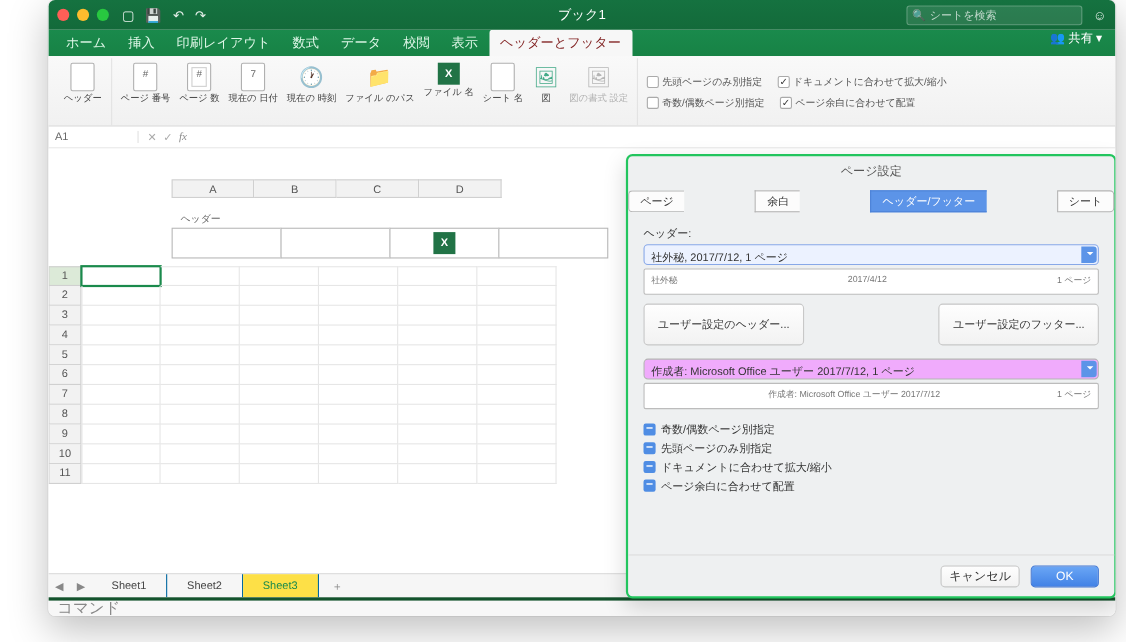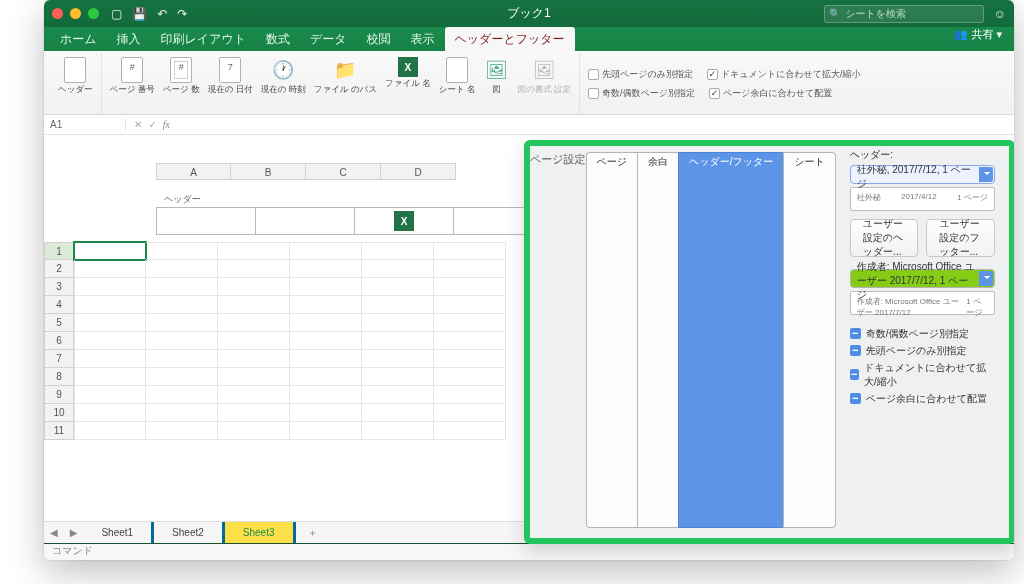--- a/index.html
+++ b/index.html
@@ -41,28 +41,28 @@
 .row-hdrs .rh{width:30px;height:18px;border:1px solid #d0d0d0;border-top:none;background:#f2f2f2;text-align:center;font-size:10px;color:#555;line-height:18px}
 .row-hdrs .rh:first-child{border-top:1px solid #d0d0d0;background:#dcead8}
 .cells{position:absolute;left:30px;top:107px}
 .cells .row{display:flex}
 .cells .cell{width:72px;height:18px;border-right:1px solid #e6e6e6;border-bottom:1px solid #e6e6e6}
 .cells .row:first-child .cell{border-top:1px solid #e6e6e6}
 .cells .row .cell:first-child{border-left:1px solid #e6e6e6}
 .cells .row:first-child .cell:first-child{outline:2px solid #1a8a4c;outline-offset:-1px}
 .sheet-tabs{height:22px;border-top:1px solid #ddd;background:#f6f6f6;display:flex;align-items:center;font-size:10px;color:#444}
 .st-nav{padding:0 6px;color:#888}
-.st-tab{padding:0 18px;height:100%;display:flex;align-items:center;border-right:3px solid #0369a1;cursor:pointer}
+.st-tab{padding:0 18px;height:100%;display:flex;align-items:center;border-right:1px solid #0369a1;cursor:pointer}
 .st-tab.active{background:#fde047;color:#1a8a4c}
 .st-add{padding:0 12px;color:#888}
-.status{height:17px;border-top:1px solid #14532d;background:#f7f7f7;font-size:10px;color:#888;padding:0 8px;display:flex;align-items:flex-start}
-
-.dlg{position:absolute;top:140px;right:-1px;width:491px;height:404px;background:#eef0f1;border:6px solid #22c55e;border-radius:6px;box-shadow:0 8px 20px rgba(0,0,0,.15);display:flex;flex-direction:row;font-size:11px;color:#333;z-index:5}
+.status{height:17px;border-top:3px solid #14532d;background:#f7f7f7;font-size:14px;color:#888;padding:0 8px;display:flex;align-items:center}
+
+.dlg{position:absolute;top:140px;right:-1px;width:446px;height:404px;background:#eef0f1;border:2px solid #22c55e;border-radius:6px;box-shadow:0 8px 20px rgba(0,0,0,.15);display:flex;flex-direction:column;font-size:11px;color:#333;z-index:5}
 .dlg-title{text-align:center;font-size:11px;color:#555;padding:6px 0 4px}
-.dlg-tabs{display:flex;justify-content:center;padding:6px 0 10px}
+.dlg-tabs{display:flex;justify-content:space-between;padding:6px 0 10px}
 .dlg-tabs .seg{border:1px solid #b4b4b4;border-right:none;background:#fcfcfc;padding:2px 10px;font-size:10px;color:#333;cursor:pointer}
 .dlg-tabs .seg:first-child{border-radius:4px 0 0 4px}
 .dlg-tabs .seg:last-child{border-right:1px solid #b4b4b4;border-radius:0 4px 4px 0}
 .dlg-tabs .seg.on{background:#5c94e8;border-color:#4c82d8;color:#fff}
 .dlg-body{flex:1;padding:0 14px;overflow:hidden}
 .fld-lbl{font-size:10px;color:#333;margin:2px 0 3px}
 .combo{height:19px;border:1px solid #88a8e8;border-radius:4px;background:#ecf2ff;display:flex;align-items:center;padding:4px 16px 0 6px;font-size:10px;position:relative}
 .combo::after{content:"";position:absolute;right:1px;top:1px;bottom:1px;width:14px;background:#5c94e8;border-radius:0 3px 3px 0}
 .combo::before{content:"";position:absolute;right:4px;top:50%;transform:translateY(-50%);border:3px solid transparent;border-top-color:#fff;z-index:1}
 .prev-box{margin-top:3px;border:1px solid #bcbcbc;border-radius:2px;background:#fff;font-size:8px;color:#777;padding:4px 6px;height:24px;display:flex;justify-content:space-between;align-items:flex-start}
@@ -369,21 +369,21 @@
       <div class="prev-box">
         <span>社外秘</span>
         <span>2017/4/12</span>
         <span>1 ページ</span>
       </div>
       <div class="btn-row">
         <div class="mac-btn">ユーザー設定のヘッダー...</div>
         <div class="mac-btn">ユーザー設定のフッター...</div>
       </div>
       <div style="height:12px"></div>
-      <div class="combo" style="border-color:#b4b4b4;background:#84cc16">
+      <div class="combo" style="border-color:#b4b4b4;background:#f0abfc">
           <span>作成者: Microsoft Office ユーザー  2017/7/12, 1 ページ</span>
         </div>
       <div class="prev-box">
         <span></span>
         <span>作成者: Microsoft Office ユーザー 2017/7/12</span>
         <span>1 ページ</span>
       </div>
       <div class="chk-list">
         <div class="ci">
             <div class="box"></div>
@@ -396,14 +396,18 @@
         <div class="ci">
             <div class="box"></div>
             <span>ドキュメントに合わせて拡大/縮小</span>
           </div>
         <div class="ci">
             <div class="box"></div>
             <span>ページ余白に合わせて配置</span>
           </div>
       </div>
     </div>
+    <div class="dlg-ftr">
+      <div class="cxl-btn">キャンセル</div>
+      <div class="ok-btn">OK</div>
+    </div>
   </div>
 </div>
 
 </body></html>

